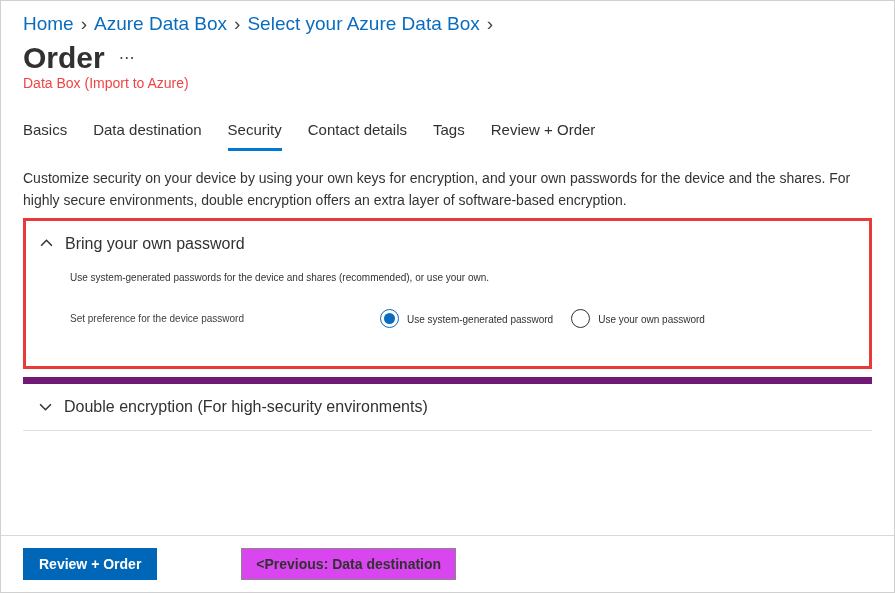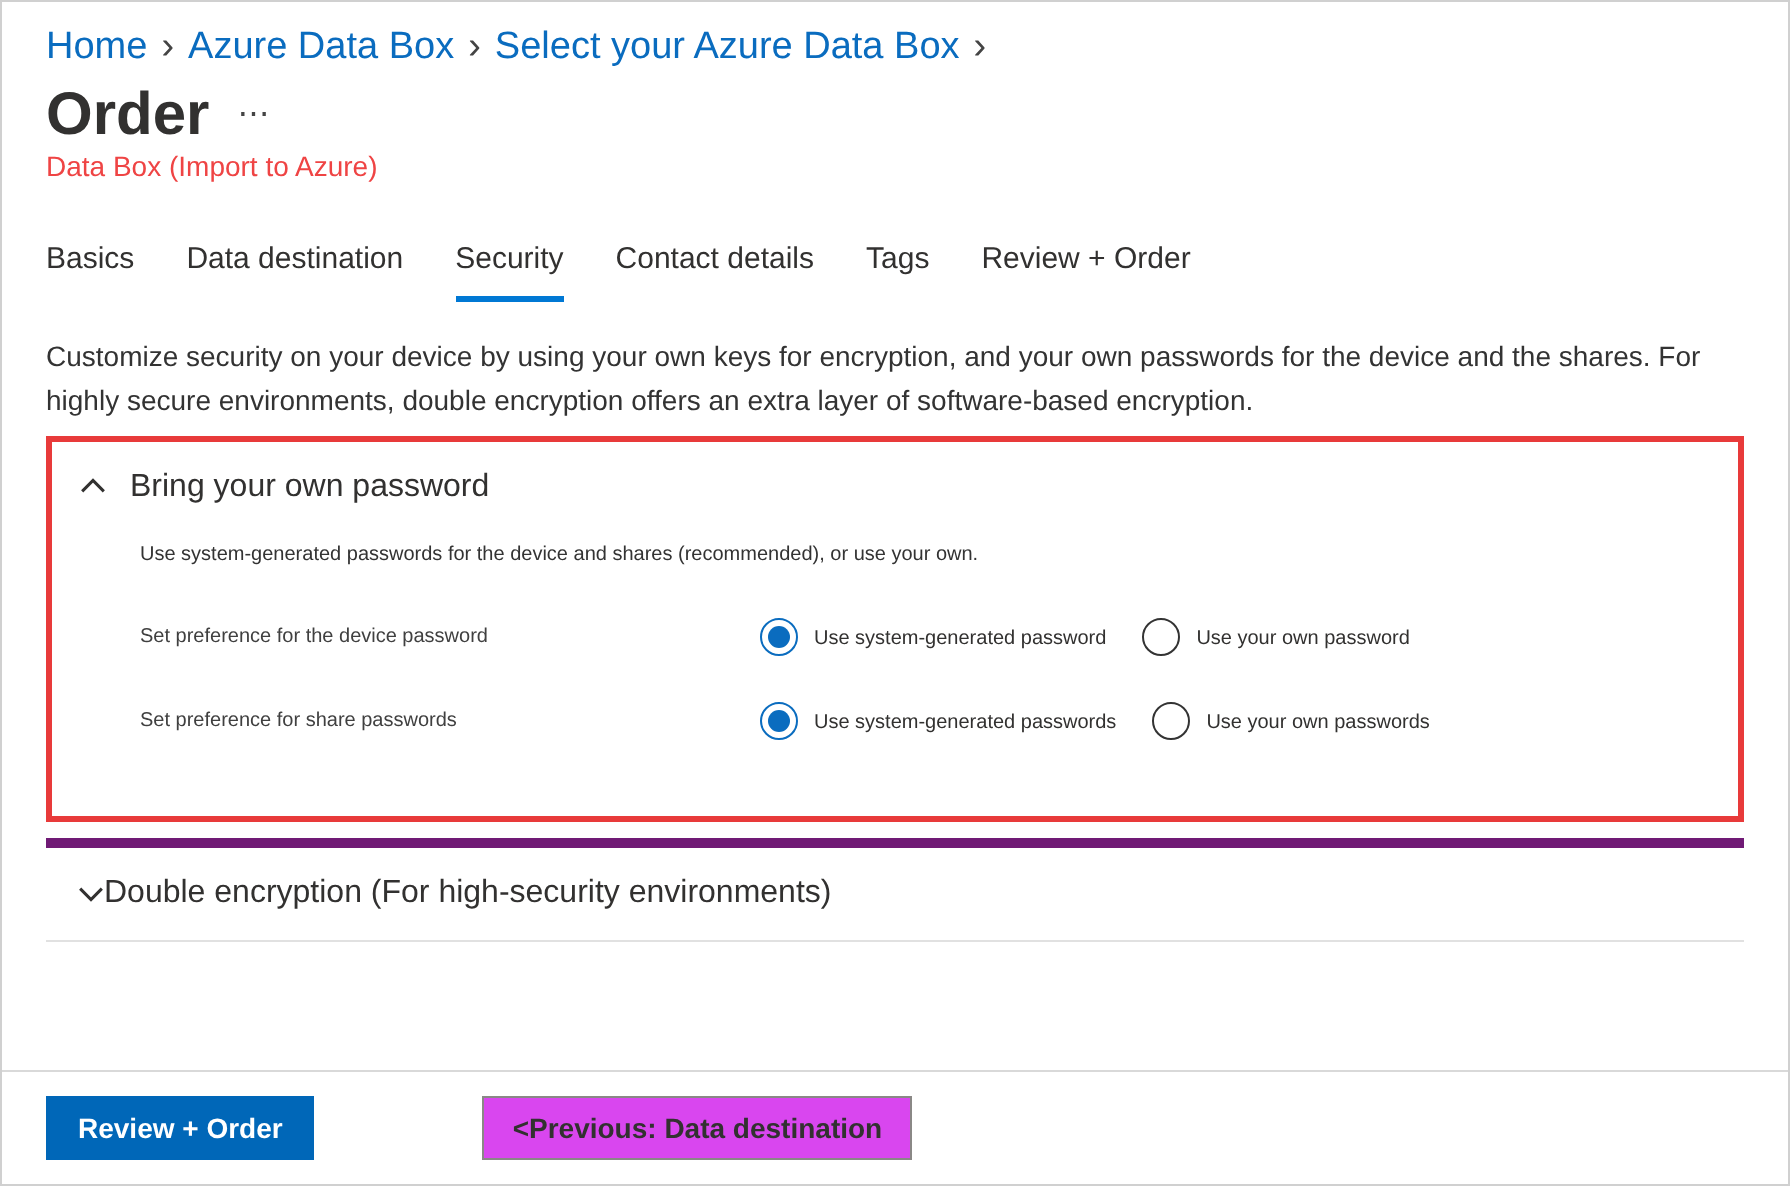--- a/index.html
+++ b/index.html
@@ -114,25 +114,26 @@
   }
   .radio-circle.selected { border-color: #0a6cbf; }
   .radio-dot {
     width: 11px;
     height: 11px;
     border-radius: 50%;
     background: #0a6cbf;
   }
   .acc2 {
     margin-top: 8px;
-    border-top: 5px solid #701a75;
+    border-top: 7px solid #701a75;
     border-bottom: 1px solid #e1e1e1;
     padding: 14px 4px 14px 16px;
     display: flex;
     align-items: center;
+    gap: 12px;
     cursor: pointer;
     font-size: 16px;
   }
   .footer {
     position: absolute;
     left: 0;
     right: 0;
     bottom: 0;
     border-top: 1px solid #d9d9d9;
     padding: 12px 22px;
@@ -213,35 +214,20 @@
                 </span>
               <span>Use system-generated password</span>
             </div>
             <div class="radio-opt">
               <span class="radio-circle"></span>
               <span>Use your own password</span>
             </div>
           </div>
         </div>
 
-        <div class="form-row">
-          <div class="form-label">Set preference for share passwords</div>
-          <div class="radio-group">
-            <div class="radio-opt">
-              <span class="radio-circle selected">
-                  <span class="radio-dot"></span>
-                </span>
-              <span>Use system-generated passwords</span>
-            </div>
-            <div class="radio-opt">
-              <span class="radio-circle"></span>
-              <span>Use your own passwords</span>
-            </div>
-          </div>
-        </div>
       </div>
     </div>
 
     <div class="acc2">
       <svg class="chev" viewBox="0 0 12 12">
           <path d="M1 4 L6 9 L11 4" fill="none" stroke="#323130" stroke-width="1.4"></path>
         </svg>
       <span>Double encryption (For high-security environments)</span>
     </div>
 

